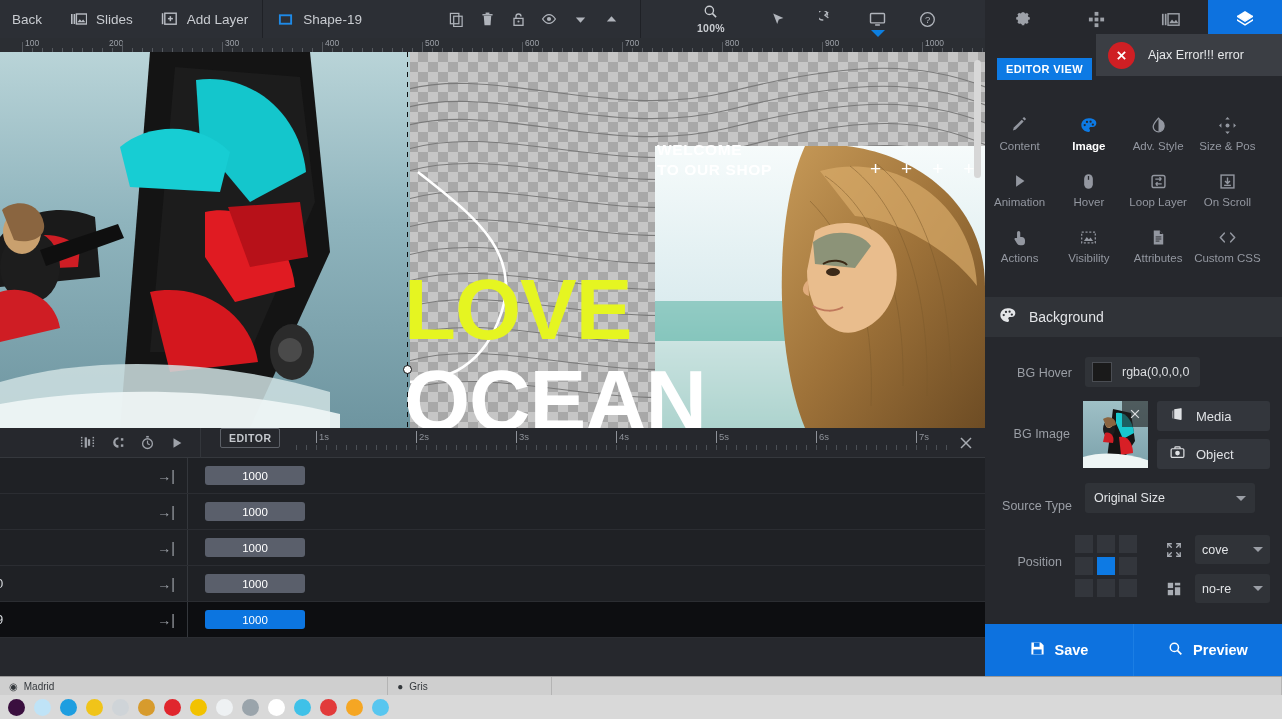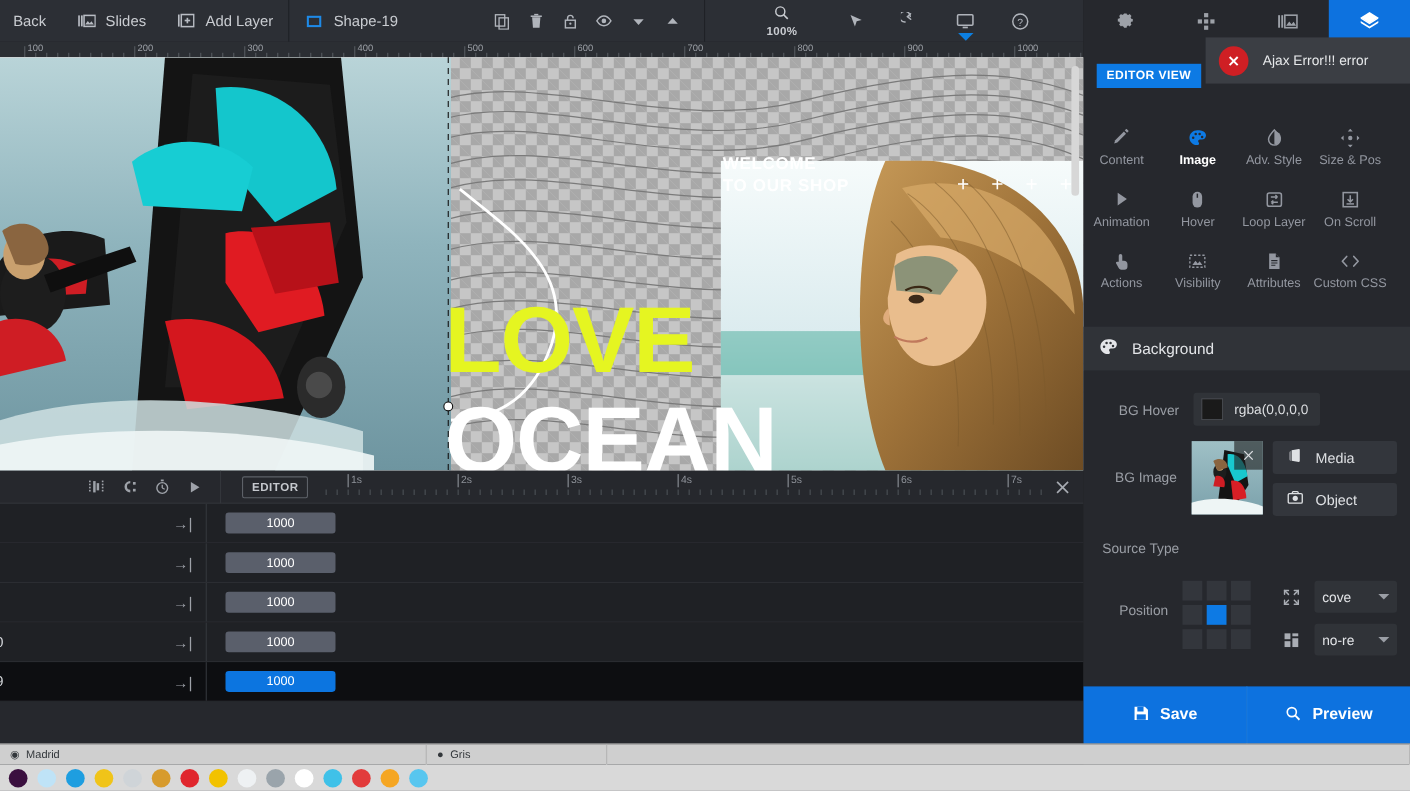--- a/index.html
+++ b/index.html
@@ -60,21 +60,21 @@
              background:repeating-linear-gradient(to bottom,#111 0 5px,transparent 5px 10px); }
   .sel-handle{ position:absolute; left:403px; top:365px; width:9px; height:9px;
                border:1.4px solid #111; border-radius:50%; background:#fff; }
   .canvas-scroll{ position:absolute; right:4px; top:8px; width:7px; height:118px;
                   background:#d7d7d7; border-radius:4px; }
 
   
   .tl{ position:absolute; left:0; top:428px; width:985px; height:291px; background:#1b1d21; }
   .tl-head{ position:relative; height:30px; background:#26282d;
             border-bottom:1px solid #35383d; display:flex; align-items:center; }
-  .tl-tools{ display:flex; align-items:center; gap:0; padding-left:72px; }
+  .tl-tools{ display:flex; align-items:flex-start; gap:0; padding-left:72px; }
   .tl-ic{ width:30px; height:30px; display:flex; align-items:center; justify-content:center;
           color:#9ea2a9; cursor:pointer; }
   .tl-vsep{ width:1px; height:30px; background:#33363b; margin-left:8px; }
   .editor-chip{ margin-left:19px; border:1px solid #5d6168; color:#c5c8cd;
                 font-size:10.5px; font-weight:bold; letter-spacing:.5px;
                 padding:3px 8px; border-radius:2px; cursor:pointer; }
   .tl-ruler{ position:absolute; left:292px; top:0; width:660px; height:30px; overflow:hidden; }
   .tl-ruler .t{ position:absolute; bottom:8px; width:1px; background:#4c5056; }
   .tl-ruler .s{ position:absolute; top:3px; font-size:9.5px; color:#8e9299; padding-left:3px; }
   .tl-ruler .sb{ position:absolute; top:3px; width:1px; height:12px; background:#8e9299; }
@@ -293,21 +293,21 @@
       <div class="tick" style="left: 22px; height: 10px;"></div>
       <div class="tick" style="left: 32px; height: 4px;"></div>
       <div class="tick" style="left: 42px; height: 4px;"></div>
       <div class="tick" style="left: 52px; height: 4px;"></div>
       <div class="tick" style="left: 62px; height: 4px;"></div>
       <div class="tick" style="left: 72px; height: 4px;"></div>
       <div class="tick" style="left: 82px; height: 4px;"></div>
       <div class="tick" style="left: 92px; height: 4px;"></div>
       <div class="tick" style="left: 102px; height: 4px;"></div>
       <div class="tick" style="left: 112px; height: 4px;"></div>
-      <div class="lbl" style="left: 122px;">200</div>
+      <div class="lbl" style="left: 106px;">200</div>
       <div class="tick" style="left: 122px; height: 10px;"></div>
       <div class="tick" style="left: 132px; height: 4px;"></div>
       <div class="tick" style="left: 142px; height: 4px;"></div>
       <div class="tick" style="left: 152px; height: 4px;"></div>
       <div class="tick" style="left: 162px; height: 4px;"></div>
       <div class="tick" style="left: 172px; height: 4px;"></div>
       <div class="tick" style="left: 182px; height: 4px;"></div>
       <div class="tick" style="left: 192px; height: 4px;"></div>
       <div class="tick" style="left: 202px; height: 4px;"></div>
       <div class="tick" style="left: 212px; height: 4px;"></div>
@@ -924,20 +924,24 @@
                   <circle cx="8" cy="8.6" r="2.5" fill="currentColor"></circle>
                 </svg>
             </span>
             <span>Object</span>
           </div>
         </div>
       </div>
 
       <div class="frow" style="margin-top:14px;align-items:flex-end;">
         <div class="flabel">Source Type</div>
+        <div class="selwrap">
+          <span>Original Size</span>
+          <span class="caret"></span>
+        </div>
       </div>
 
       <div class="frow" style="margin-top:22px;">
         <div class="flabel" style="padding-top:20px;">Position</div>
         <div class="pos3" id="posgrid">
             <div class="pc"></div>
             <div class="pc"></div>
             <div class="pc"></div>
             <div class="pc"></div>
             <div class="pc on"></div>

